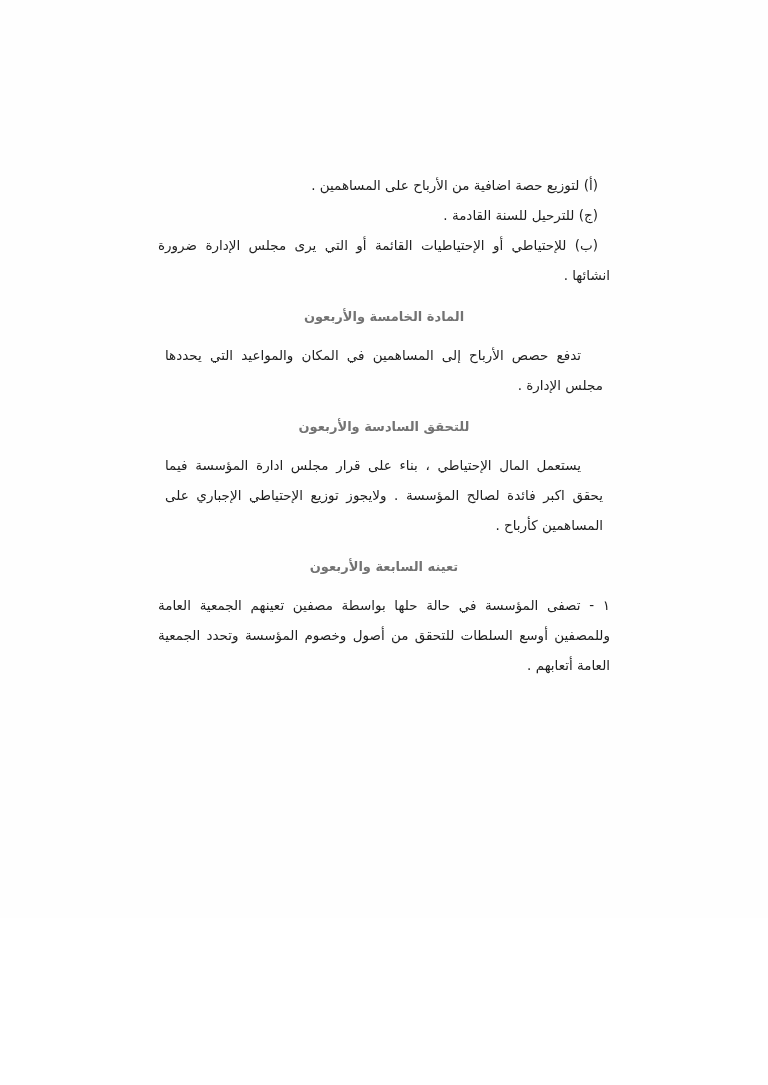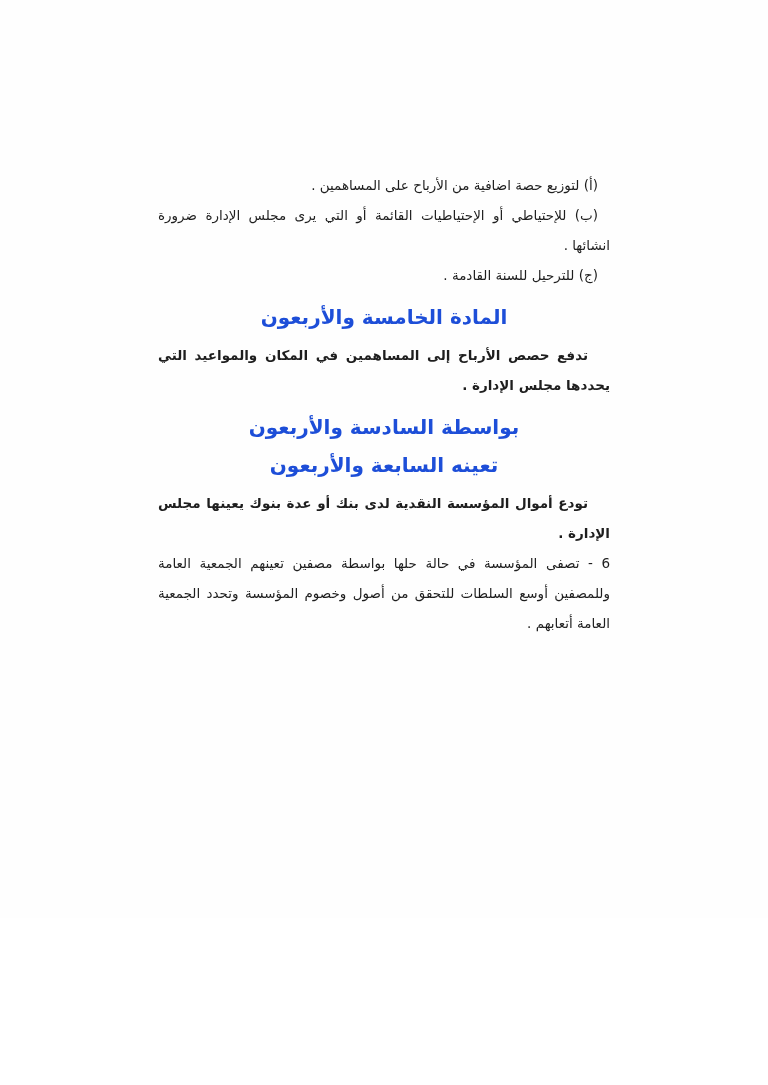--- a/index.html
+++ b/index.html
@@ -28,31 +28,30 @@
   }
   .list-item {
     margin: 0;
     text-align: justify;
     text-align-last: right;
     text-indent: 12px;
   }
   .article-heading {
     margin: 16px 0 12px 0;
     text-align: center;
-    font-size: 20px;
+    font-size: 13px;
     font-weight: 700;
     line-height: 22px;
-    color: #1d4ed8;
+    color: #737373;
   }
   .para {
-    margin: 0;
+    margin: 7px;
     text-align: justify;
     text-align-last: right;
     text-indent: 22px;
-    font-weight: bold;
   }
   .numbered-item {
     margin: 0;
     text-align: justify;
     text-align-last: right;
   }
   .page-number {
     position: absolute;
     top: 948px;
     left: 0;
@@ -64,29 +63,29 @@
     direction: rtl;
   }
 </style>
 </head>
 <body>
 
 <div class="page">
   <main class="content">
 
     <p class="list-item">(أ) لتوزيع حصة اضافية من الأرباح على المساهمين .</p>
+    <p class="list-item">(ج) للترحيل للسنة القادمة .</p>
     <p class="list-item">(ب) للإحتياطي أو الإحتياطيات القائمة أو التي يرى مجلس الإدارة ضرورة انشائها .</p>
-    <p class="list-item">(ج) للترحيل للسنة القادمة .</p>
 
     <h2 class="article-heading">المادة الخامسة والأربعون</h2>
     <p class="para">تدفع حصص الأرباح إلى المساهمين في المكان والمواعيد التي يحددها مجلس الإدارة .</p>
 
-    <h2 class="article-heading">بواسطة السادسة والأربعون</h2>
+    <h2 class="article-heading">للتحقق السادسة والأربعون</h2>
+    <p class="para">يستعمل المال الإحتياطي ، بناء على قرار مجلس ادارة المؤسسة فيما يحقق اكبر فائدة لصالح المؤسسة . ولايجوز توزيع الإحتياطي الإجباري على المساهمين كأرباح .</p>
 
     <h2 class="article-heading">تعينه السابعة والأربعون</h2>
-    <p class="para">تودع أموال المؤسسة النقدية لدى بنك أو عدة بنوك يعينها مجلس الإدارة .</p>
 
-    <p class="numbered-item">6 - تصفى المؤسسة في حالة حلها بواسطة مصفين تعينهم الجمعية العامة وللمصفين أوسع السلطات للتحقق من أصول وخصوم المؤسسة وتحدد الجمعية العامة أتعابهم .</p>
+    <p class="numbered-item">١ - تصفى المؤسسة في حالة حلها بواسطة مصفين تعينهم الجمعية العامة وللمصفين أوسع السلطات للتحقق من أصول وخصوم المؤسسة وتحدد الجمعية العامة أتعابهم .</p>
 
   </main>
 
   <div class="page-number">٢٣</div>
 </div>
 
 </body></html>

